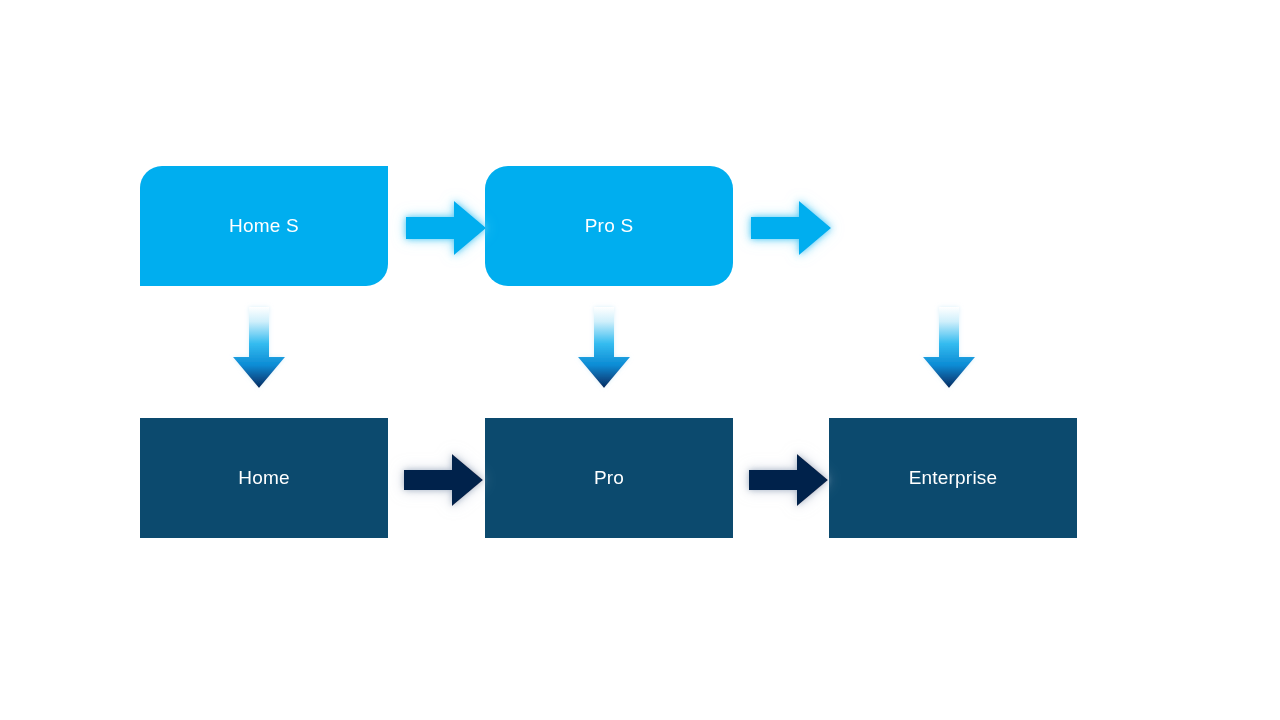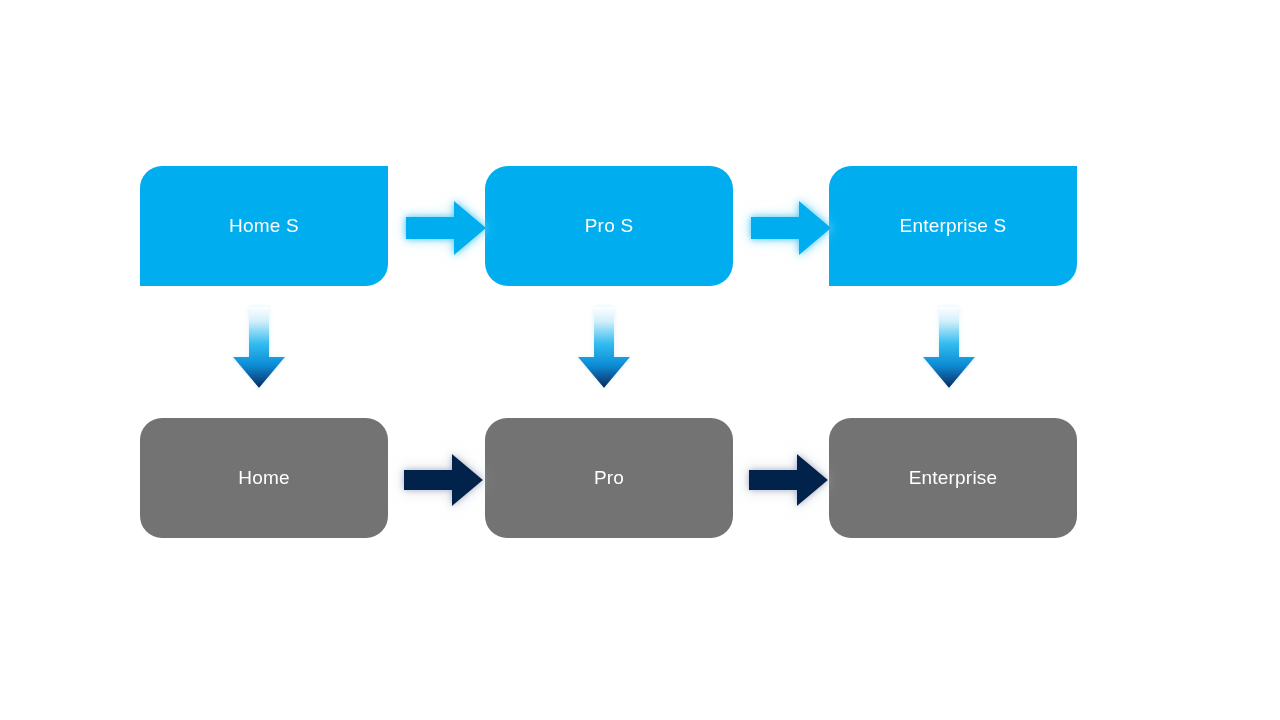--- a/index.html
+++ b/index.html
@@ -38,22 +38,21 @@
   }
 
   
   .node-box.service {
     background: #00AEEF;
     border-radius: 22px 0 22px 0;
   }
 
   
   .node-box.product {
-    background: #737373;
-    border-radius: 22px;
+    background: #0c4a6e;
   }
 
   .node-label {
     pointer-events: none;
   }
 
   
   .arrow {
     position: absolute;
   }
@@ -117,23 +116,20 @@
   </svg>
 
   <div class="node-box service" id="box-home-s">
     <span class="node-label">Home S</span>
   </div>
 
   <div class="node-box service" id="box-pro-s">
     <span class="node-label">Pro S</span>
   </div>
 
-  <div class="node-box service" id="box-enterprise-s">
-    <span class="node-label">Enterprise S</span>
-  </div>
 
   <div class="node-box product" id="box-home">
     <span class="node-label">Home</span>
   </div>
 
   <div class="node-box product" id="box-pro">
     <span class="node-label">Pro</span>
   </div>
 
   <div class="node-box product" id="box-enterprise">

